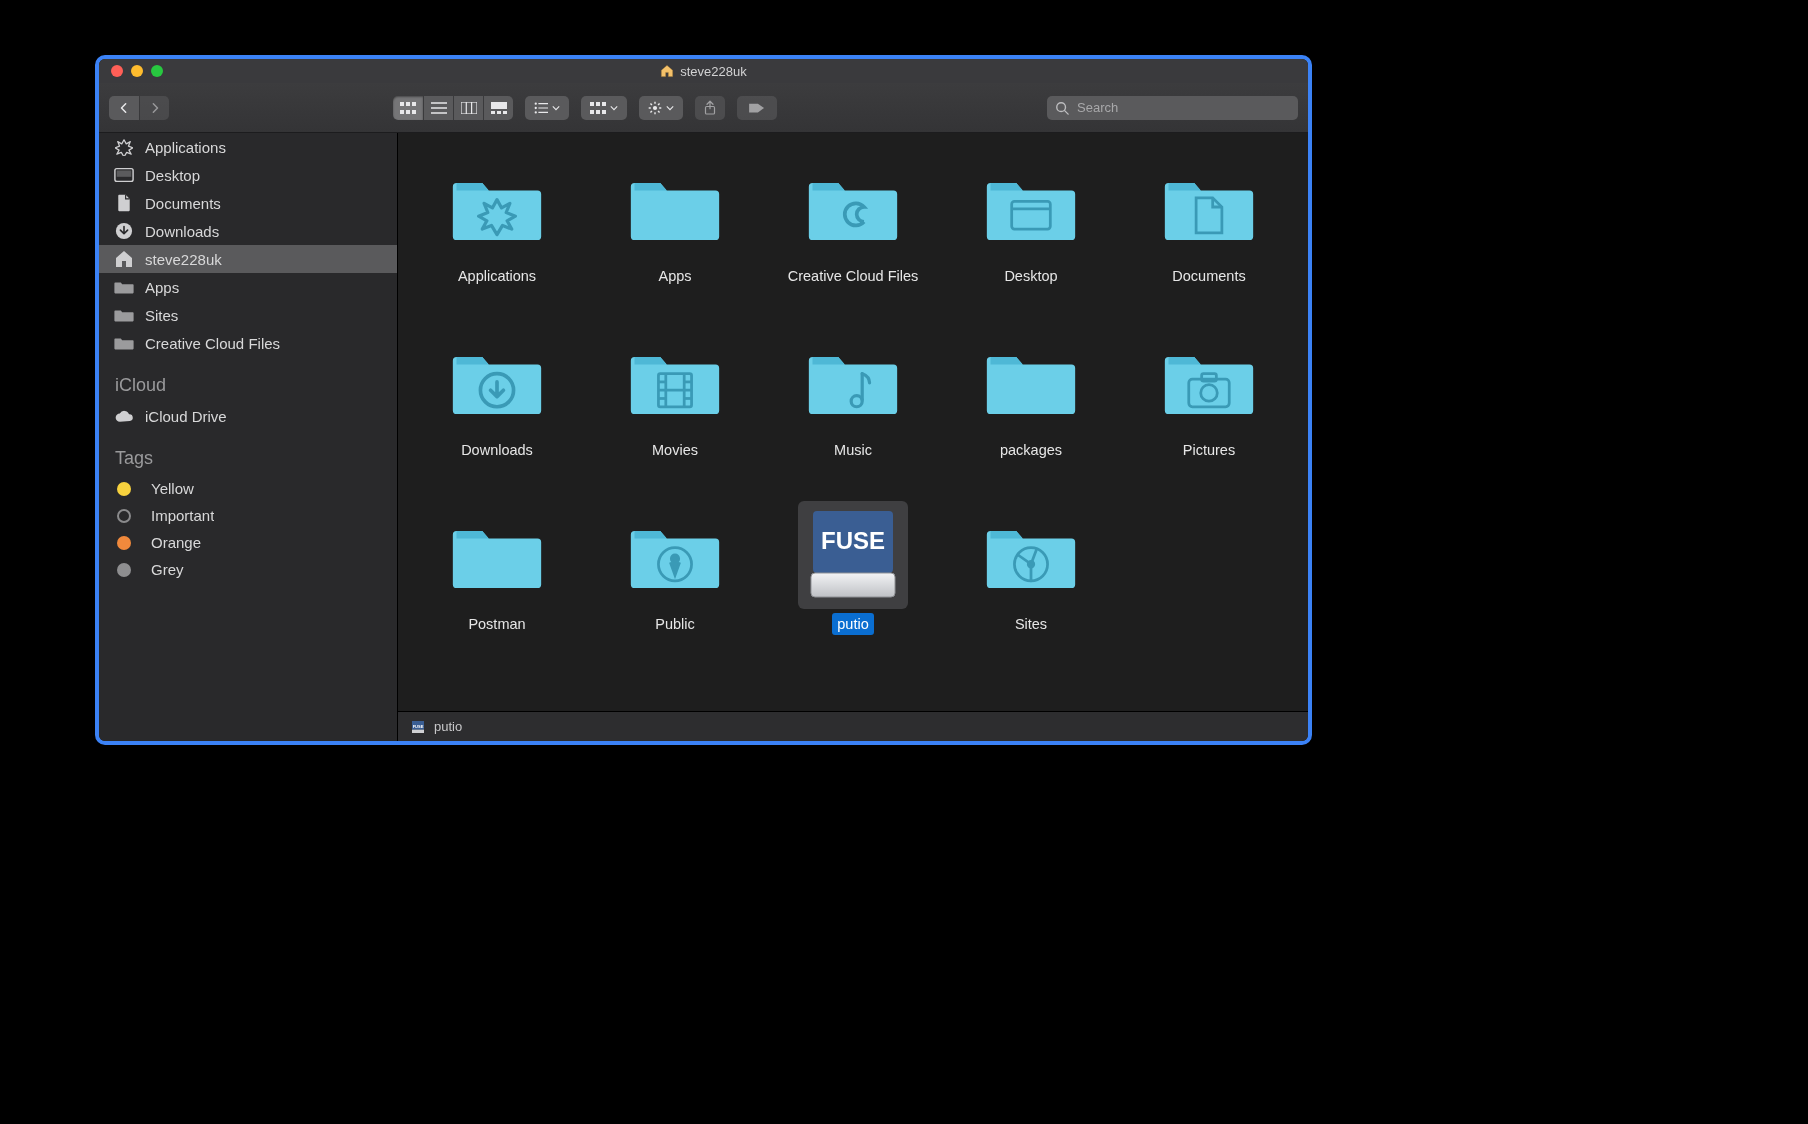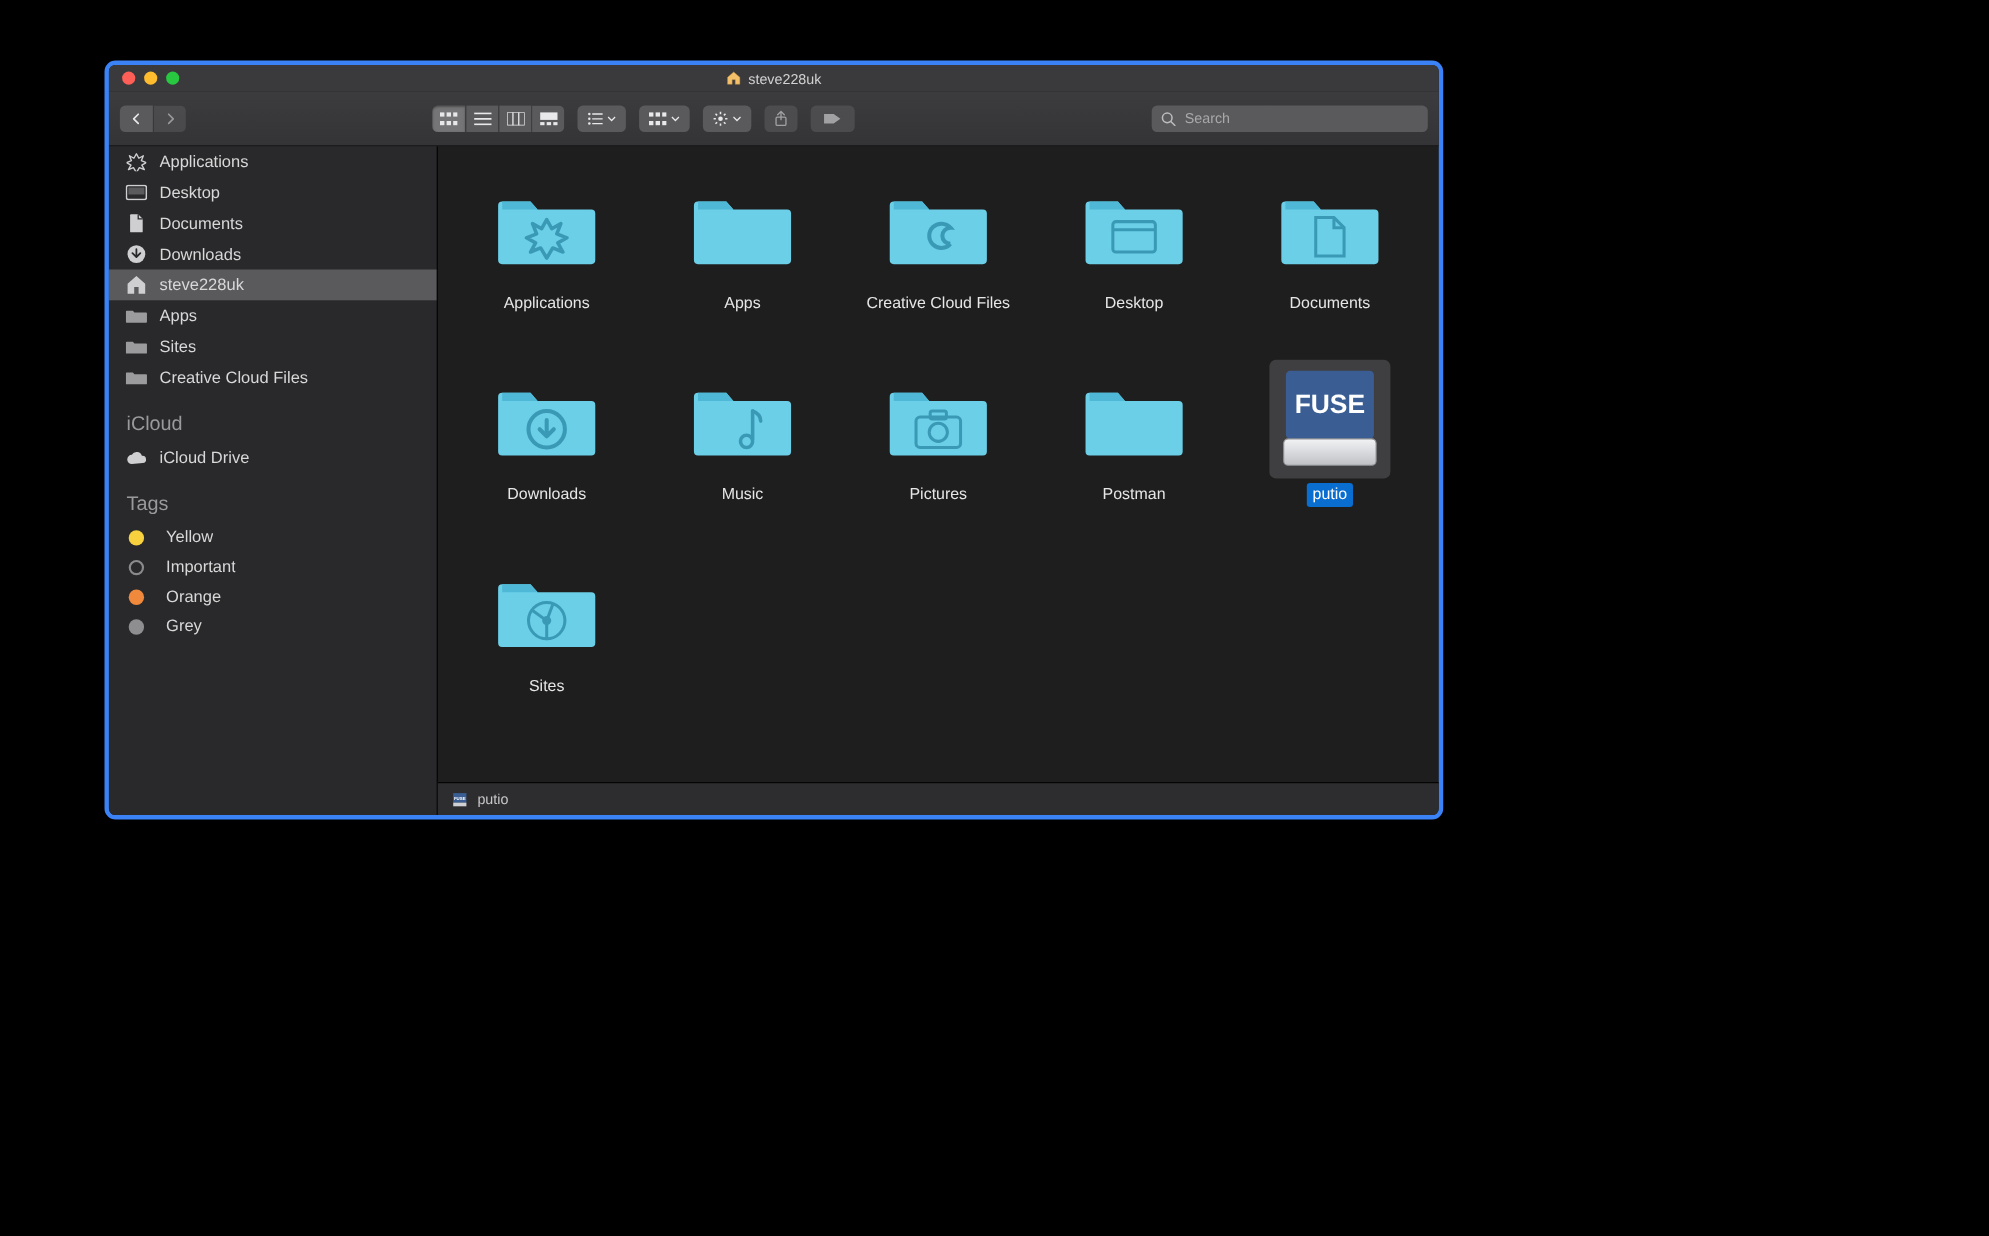--- a/index.html
+++ b/index.html
@@ -575,50 +575,90 @@
         <path d="M0 -9 v15 M-7 0 l7 7 l7 -7"></path>
       </g>
   </svg>
             </div>
             <div class="name">Downloads</div>
           </div>
           <div class="item">
             <div class="thumb">
               <svg width="92" height="76" viewBox="0 0 100 80">
     <use href="#sym-folder"></use>
+    <g transform="translate(32 32)" stroke="#3a9ab6" stroke-width="3" fill="none">
+        <rect x="0" y="0" width="36" height="36" rx="2"></rect>
+        <line x1="8" y1="0" x2="8" y2="36"></line>
+                  <line x1="28" y1="0" x2="28" y2="36"></line>
+        <line x1="0" y1="9" x2="8" y2="9"></line>
+                  <line x1="0" y1="18" x2="36" y2="18"></line>
+                  <line x1="0" y1="27" x2="8" y2="27"></line>
+        <line x1="28" y1="9" x2="36" y2="9"></line>
+                  <line x1="28" y1="27" x2="36" y2="27"></line>
+      </g>
+  </svg>
+            </div>
+            <div class="name">Movies</div>
+          </div>
+          <div class="item">
+            <div class="thumb">
+              <svg width="92" height="76" viewBox="0 0 100 80">
+    <use href="#sym-folder"></use>
     <g transform="translate(38 32)" stroke="#3a9ab6" stroke-width="3.5" fill="none" stroke-linecap="round">
         <path d="M22 0 v28"></path>
                   <circle cx="16" cy="30" r="6"></circle>
         <path d="M22 0 q8 3 8 10"></path>
       </g>
   </svg>
             </div>
             <div class="name">Music</div>
           </div>
           <div class="item">
             <div class="thumb">
               <svg width="92" height="76" viewBox="0 0 100 80">
     <use href="#sym-folder"></use>
+
+  </svg>
+            </div>
+            <div class="name">packages</div>
+          </div>
+          <div class="item">
+            <div class="thumb">
+              <svg width="92" height="76" viewBox="0 0 100 80">
+    <use href="#sym-folder"></use>
     <g transform="translate(28 32)" stroke="#3a9ab6" stroke-width="3" fill="none">
         <rect x="0" y="6" width="44" height="30" rx="4"></rect>
         <circle cx="22" cy="21" r="9"></circle>
         <rect x="14" y="0" width="16" height="8" rx="2"></rect>
       </g>
   </svg>
             </div>
             <div class="name">Pictures</div>
           </div>
           <div class="item">
             <div class="thumb">
               <svg width="92" height="76" viewBox="0 0 100 80">
     <use href="#sym-folder"></use>
 
   </svg>
             </div>
             <div class="name">Postman</div>
+          </div>
+          <div class="item">
+            <div class="thumb">
+              <svg width="92" height="76" viewBox="0 0 100 80">
+    <use href="#sym-folder"></use>
+    <g transform="translate(50 50)" stroke="#3a9ab6" stroke-width="3" fill="none">
+        <circle cx="0" cy="0" r="18"></circle>
+        <circle cx="0" cy="-6" r="4" fill="#3a9ab6"></circle>
+        <path d="M-5 -2 l5 14 l5 -14" fill="#3a9ab6"></path>
+      </g>
+  </svg>
+            </div>
+            <div class="name">Public</div>
           </div>
           <div class="item selected">
             <div class="thumb">
               <svg width="88" height="92" viewBox="0 0 88 92">
     <rect x="4" y="2" width="80" height="62" rx="4" fill="#3a5e93"></rect>
     <text x="44" y="40" font-size="24" text-anchor="middle" fill="#fff" font-family="Arial, sans-serif" font-weight="600">FUSE</text>
     <rect x="2" y="64" width="84" height="24" rx="4" fill="url(#gdrive)"></rect>
     <defs>
       <linearGradient id="gdrive" x1="0" y1="0" x2="0" y2="1">
         <stop offset="0" stop-color="#f2f3f5"></stop>

